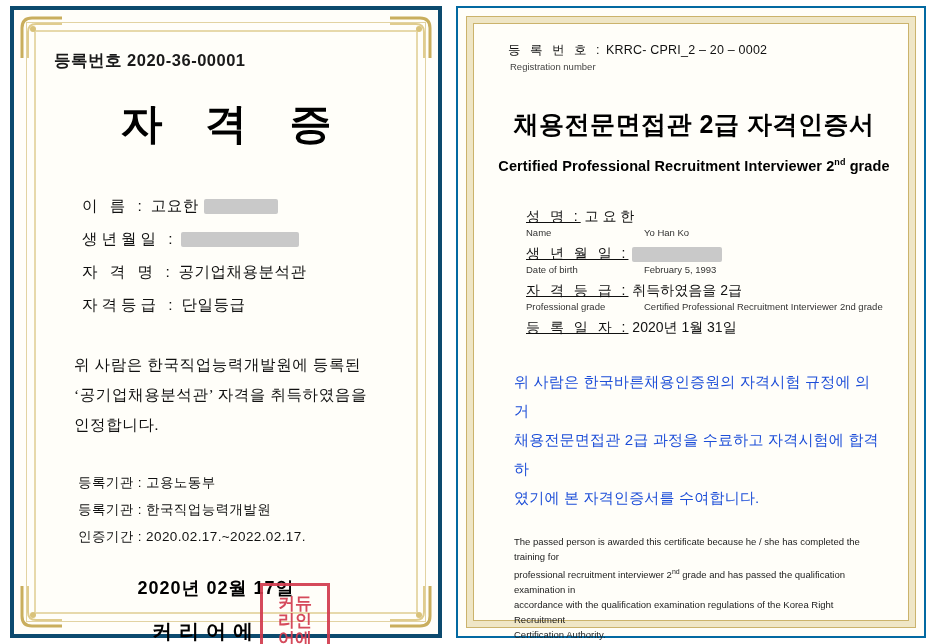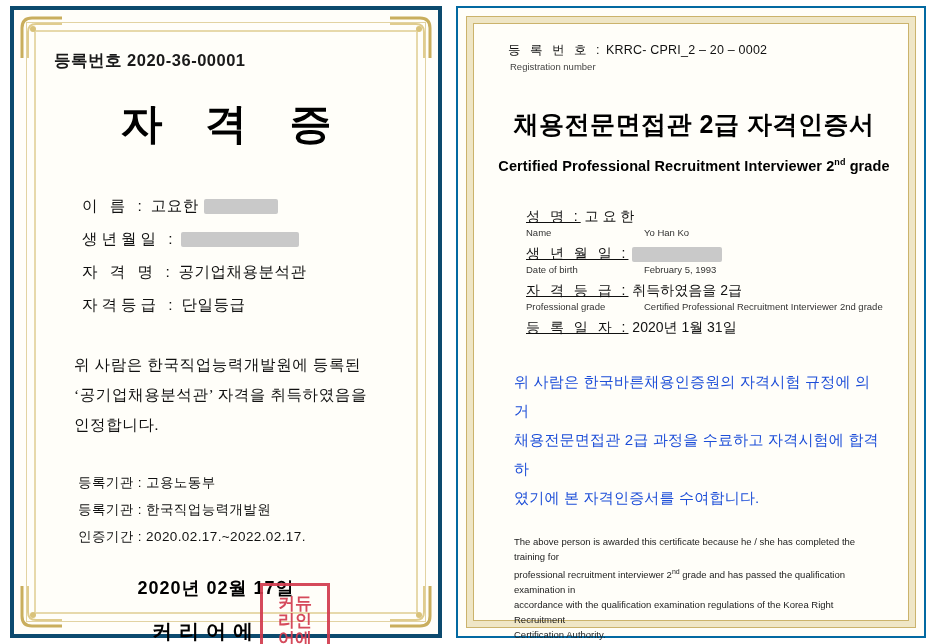--- a/index.html
+++ b/index.html
@@ -436,21 +436,21 @@
 
       </div>
 
       <div class="r-body">
         <div>   위 사람은 한국바른채용인증원의 자격시험 규정에 의거</div>
         <div>채용전문면접관 2급 과정을 수료하고 자격시험에 합격하</div>
         <div>였기에 본 자격인증서를 수여합니다.</div>
       </div>
 
       <div class="r-body-en">
-        <div>The above person is awarded this certificate because he / she has completed the training for</div>
+        <div>The passed person is awarded this certificate because he / she has completed the training for</div>
         <div>
           <span>professional recruitment interviewer 2</span><sup>nd</sup><span> grade and has passed the qualification examination in</span>
         </div>
         <div>accordance with the qualification examination regulations of the Korea Right Recruitment</div>
         <div>Certification Authority.</div>
       </div>
 
     </div>
   </div>
 

